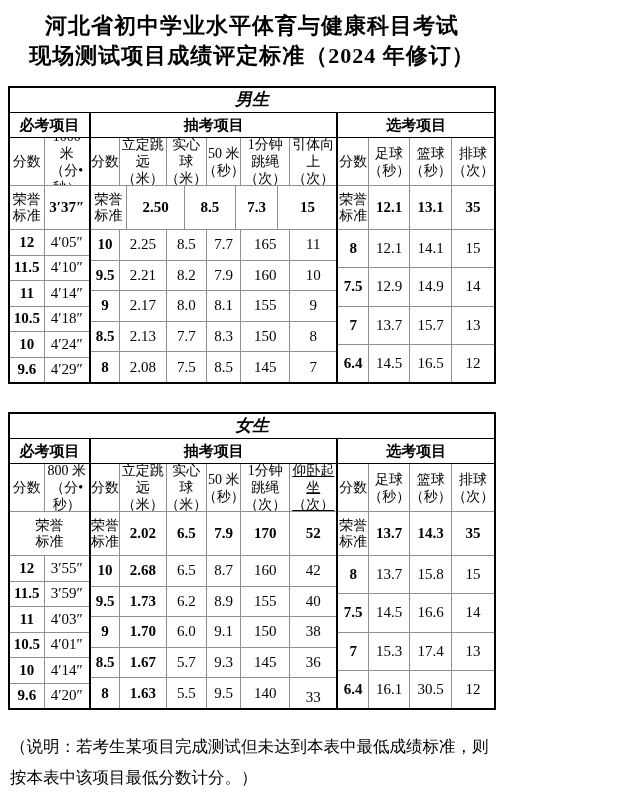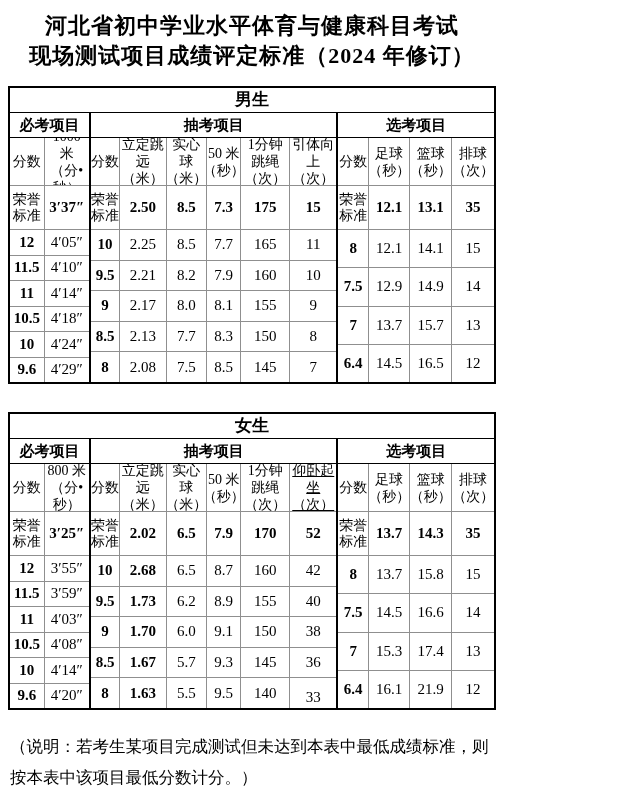--- a/index.html
+++ b/index.html
@@ -19,20 +19,21 @@
     border: 2px solid var(--border-color, #000);
     display: flex; flex-direction: column; background: #fff;
   }
   .gtable.first { margin-top: 15px; }
   .gtable.second { margin-top: 28px; }
 
   .gender-row {
     flex: 0 0 25px; line-height: 23px; text-align: center;
     font-weight: bold; font-size: 17px;
     border-bottom: 1px solid var(--border-color, #000);
+    font-style: italic;
   }
   .sections { flex: 1; display: flex; min-height: 0; }
   .section { display: flex; flex-direction: column; min-width: 0; }
   .section:not(:last-child) { border-right: 2px solid var(--border-color, #000); }
 
   .sec-title {
     flex: 0 0 25px; line-height: 24px; text-align: center;
     font-weight: bold; font-size: 15px;
     border-bottom: 1px solid var(--border-color, #000);
   }
@@ -136,21 +137,20 @@
               <div class="head-line">引体向上</div>
               <div class="head-line">（次）</div>
             </div>
           </div>
           <div class="row honor-row">
             <div class="cell honor-label" style="flex: 37 1 0px;">荣誉
 标准</div>
             <div class="cell bold" style="flex: 60 1 0px;">2.50</div>
             <div class="cell bold" style="flex: 52 1 0px;">8.5</div>
             <div class="cell bold" style="flex: 44 1 0px;">7.3</div>
-            <div class="cell bold" style="flex: 63 1 0px;">175</div>
             <div class="cell bold" style="flex: 61 1 0px;">15</div>
           </div>
           <div class="row data-row">
             <div class="cell bold" style="flex: 37 1 0px;">10</div>
             <div class="cell" style="flex: 60 1 0px;">2.25</div>
             <div class="cell" style="flex: 52 1 0px;">8.5</div>
             <div class="cell" style="flex: 44 1 0px;">7.7</div>
             <div class="cell" style="flex: 63 1 0px;">165</div>
             <div class="cell" style="flex: 61 1 0px;">11</div>
           </div>
@@ -251,37 +251,36 @@
               <div class="head-line">分数</div>
             </div>
             <div class="cell head-cell" style="flex: 58 1 0px;">
               <div class="head-line">800 米</div>
               <div class="head-line">（分•秒）</div>
             </div>
           </div>
           <div class="row honor-row">
             <div class="cell honor-label" style="flex: 44 1 0px;">荣誉
 标准</div>
-            <div class="cell bold" style="flex: 58 1 0px;">3′25″</div>
           </div>
           <div class="row data-row">
             <div class="cell bold" style="flex: 44 1 0px;">12</div>
             <div class="cell" style="flex: 58 1 0px;">3′55″</div>
           </div>
           <div class="row data-row">
             <div class="cell bold" style="flex: 44 1 0px;">11.5</div>
             <div class="cell" style="flex: 58 1 0px;">3′59″</div>
           </div>
           <div class="row data-row">
             <div class="cell bold" style="flex: 44 1 0px;">11</div>
             <div class="cell" style="flex: 58 1 0px;">4′03″</div>
           </div>
           <div class="row data-row">
             <div class="cell bold" style="flex: 44 1 0px;">10.5</div>
-            <div class="cell" style="flex: 58 1 0px;">4′08″</div>
+            <div class="cell" style="flex: 58 1 0px;">4′01″</div>
           </div>
           <div class="row data-row">
             <div class="cell bold" style="flex: 44 1 0px;">10</div>
             <div class="cell" style="flex: 58 1 0px;">4′14″</div>
           </div>
           <div class="row data-row">
             <div class="cell bold" style="flex: 44 1 0px;">9.6</div>
             <div class="cell" style="flex: 58 1 0px;">4′20″</div>
           </div>
         </div>
@@ -402,21 +401,21 @@
           </div>
           <div class="row data-row">
             <div class="cell bold" style="flex: 39 1 0px;">7</div>
             <div class="cell" style="flex: 53 1 0px;">15.3</div>
             <div class="cell" style="flex: 54 1 0px;">17.4</div>
             <div class="cell" style="flex: 55 1 0px;">13</div>
           </div>
           <div class="row data-row">
             <div class="cell bold" style="flex: 39 1 0px;">6.4</div>
             <div class="cell" style="flex: 53 1 0px;">16.1</div>
-            <div class="cell" style="flex: 54 1 0px;">21.9</div>
+            <div class="cell" style="flex: 54 1 0px;">30.5</div>
             <div class="cell" style="flex: 55 1 0px;">12</div>
           </div>
         </div>
       </div>
   </div>
 
   <p class="footnote">（说明：若考生某项目完成测试但未达到本表中最低成绩标准，则按本表中该项目最低分数计分。）</p>
 
 </div>
 

